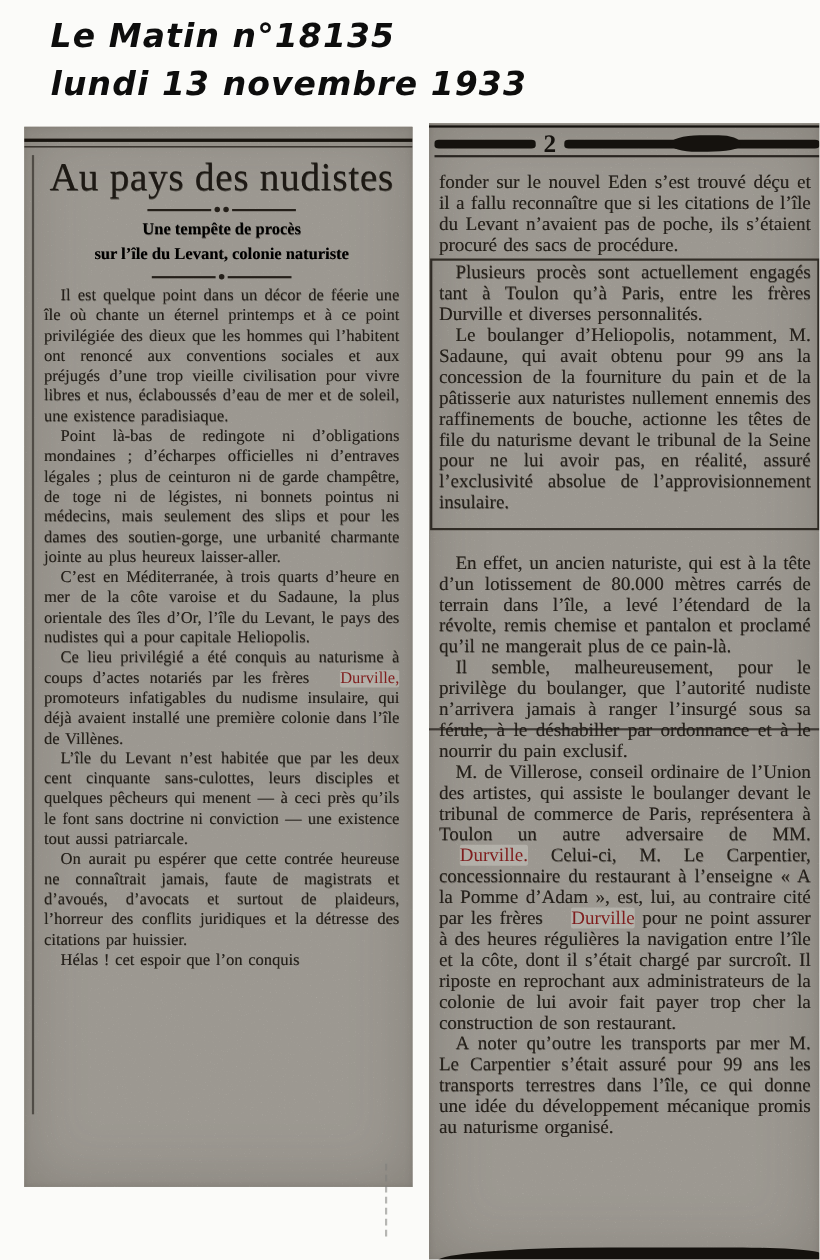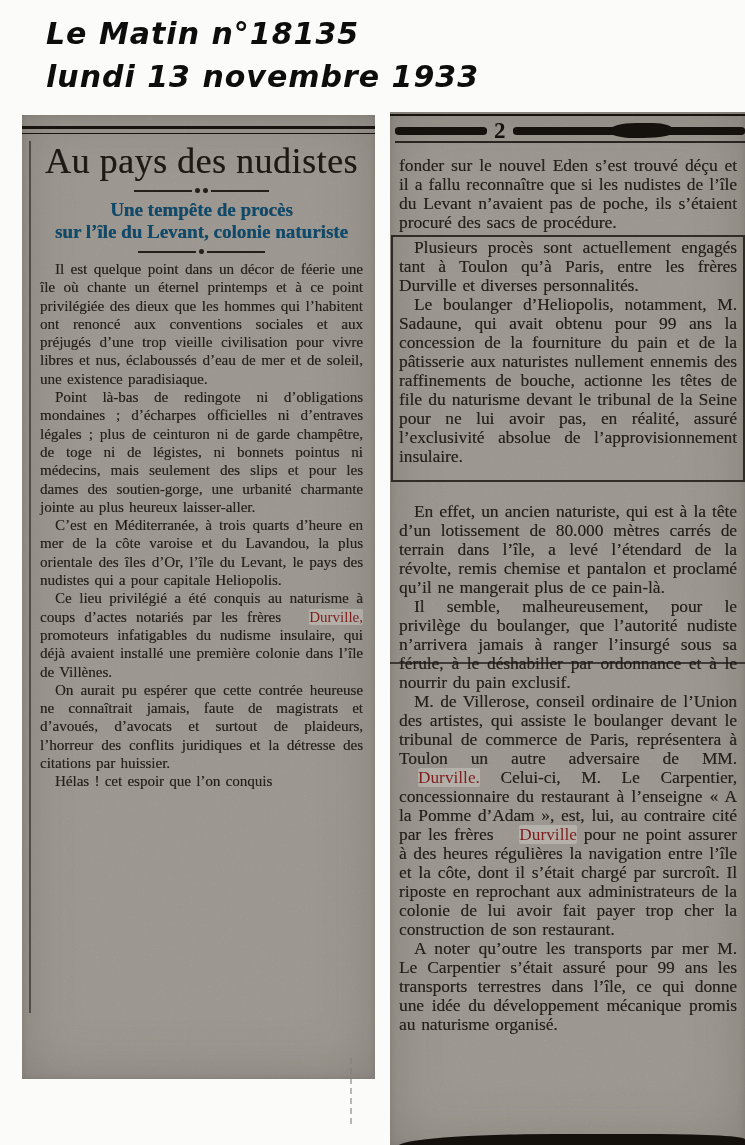--- a/index.html
+++ b/index.html
@@ -31,22 +31,22 @@
   .lc-inner{position:absolute;top:18px;left:18px;right:12px;}
   .headline{
     text-align:center;font-size:36px;line-height:40px;font-weight:normal;
     color:#1d1914;margin:8px 0 0;letter-spacing:.5px;
     text-shadow:.4px .4px .6px rgba(29,25,20,.6);
   }
   .orn{display:flex;align-items:center;justify-content:center;gap:3px;margin:7px 0 6px;}
   .orn-line{width:58px;height:2px;background:#241f19;}
   .orn-dot{width:5px;height:5px;border-radius:50%;background:#241f19;}
   .subhead{
-    text-align:center;font-weight:bold;font-size:19px;line-height:21.5px;
-    color:#0c4a6e;text-shadow:.3px .3px .5px rgba(31,26,20,.55);
+    text-align:center;font-weight:bold;font-size:15px;line-height:21.5px;
+    color:#000000;text-shadow:.3px .3px .5px rgba(31,26,20,.55);
   }
   
   .art-body{margin-top:4px;}
   .art-p{
     margin:0;text-indent:15px;text-align:justify;
     color:#241f19;text-shadow:.3px .3px .5px rgba(36,31,25,.5);
     word-spacing:1.5px;
   }
   .left-col .art-p{font-size:15px;line-height:18.3px;}
   .right-col .art-p{font-size:17.3px;line-height:19px;}
@@ -106,22 +106,23 @@
     <div class="subhead">Une tempête de procès</div>
     <div class="subhead">sur l’île du Levant, colonie naturiste</div>
     <div class="orn">
       <span class="orn-line"></span>
         <span class="orn-dot"></span>
         <span class="orn-line"></span>
     </div>
     <div class="art-body">
         <p class="art-p"><span>Il est quelque point dans un décor de féerie une île où chante un éternel printemps et à ce point privilégiée des dieux que les hommes qui l’habitent ont renoncé aux conventions sociales et aux préjugés d’une trop vieille civilisation pour vivre libres et nus, éclaboussés d’eau de mer et de soleil, une existence paradisiaque.</span></p>
         <p class="art-p"><span>Point là-bas de redingote ni d’obligations mondaines ; d’écharpes officielles ni d’entraves légales ; plus de ceinturon ni de garde champêtre, de toge ni de légistes, ni bonnets pointus ni médecins, mais seulement des slips et pour les dames des soutien-gorge, une urbanité charmante jointe au plus heureux laisser-aller.</span></p>
-        <p class="art-p"><span>C’est en Méditerranée, à trois quarts d’heure en mer de la côte varoise et du Lavandou, la plus orientale des îles d’Or, l’île du Levant, le pays des nudistes qui a pour capitale Heliopolis.</span></p>
+        <p class="art-p"><span>C’est en Méditerranée, à trois quarts d’heure en mer de la côte varoise et du Sadaune, la plus orientale des îles d’Or, l’île du Levant, le pays des nudistes qui a pour capitale Heliopolis.</span></p>
         <p class="art-p"><span>Ce lieu privilégié a été conquis au naturisme à coups d’actes notariés par les frères </span><span class="hl">Durville,</span><span> promoteurs infatigables du nudisme insulaire, qui déjà avaient installé une première colonie dans l’île de Villènes.</span></p>
+        <p class="art-p"><span>L’île du Levant n’est habitée que par les deux cent cinquante sans-culottes, leurs disciples et quelques pêcheurs qui menent — à ceci près qu’ils le font sans doctrine ni conviction — une existence tout aussi patriarcale.</span></p>
         <p class="art-p"><span>On aurait pu espérer que cette contrée heureuse ne connaîtrait jamais, faute de magistrats et d’avoués, d’avocats et surtout de plaideurs, l’horreur des conflits juridiques et la détresse des citations par huissier.</span></p>
         <p class="art-p"><span>Hélas ! cet espoir que l’on conquis</span></p>
       </div>
   </div>
 </div>
 
 <div class="col right-col">
   <svg class="grain" xmlns="http://www.w3.org/2000/svg">
     <filter id="gB">
         <feTurbulence type="fractalNoise" baseFrequency="0.85" numOctaves="2" seed="21"></feTurbulence>
@@ -132,21 +133,21 @@
   <div class="rc-topline"></div>
   <div class="rc-bar-row">
     <span class="bar short"></span>
     <span class="page-num">2</span>
     <span class="bar long">
         <span class="blob"></span>
       </span>
   </div>
   <div class="rc-underline"></div>
   <div class="rc-inner art-body">
-      <p class="art-p noindent"><span>fonder sur le nouvel Eden s’est trouvé déçu et il a fallu reconnaître que si les nudistes de l’île du Levant n’avaient pas de poche, ils s’étaient procuré des sacs de procédure.</span></p>
+      <p class="art-p noindent"><span>fonder sur le nouvel Eden s’est trouvé déçu et il a fallu reconnaître que si les citations de l’île du Levant n’avaient pas de poche, ils s’étaient procuré des sacs de procédure.</span></p>
       <div class="box">
         <p class="art-p"><span>Plusieurs procès sont actuellement engagés tant à Toulon qu’à Paris, entre les frères Durville et diverses personnalités.</span></p>
         <p class="art-p"><span>Le boulanger d’Heliopolis, notamment, M. Sadaune, qui avait obtenu pour 99 ans la concession de la fourniture du pain et de la pâtisserie aux naturistes nullement ennemis des raffinements de bouche, actionne les têtes de file du naturisme devant le tribunal de la Seine pour ne lui avoir pas, en réalité, assuré l’exclusivité absolue de l’approvisionnement insulaire.</span></p>
       </div>
       <p class="art-p"><span>En effet, un ancien naturiste, qui est à la tête d’un lotissement de 80.000 mètres carrés de terrain dans l’île, a levé l’étendard de la révolte, remis chemise et pantalon et proclamé qu’il ne mangerait plus de ce pain-là.</span></p>
       <p class="art-p"><span>Il semble, malheureusement, pour le privilège du boulanger, que l’autorité nudiste n’arrivera jamais à ranger l’insurgé sous sa férule, à le déshabiller par ordonnance et à le nourrir du pain exclusif.</span></p>
       <p class="art-p"><span>M. de Villerose, conseil ordinaire de l’Union des artistes, qui assiste le boulanger devant le tribunal de commerce de Paris, représentera à Toulon un autre adversaire de MM. </span><span class="hl">Durville.</span><span> Celui-ci, M. Le Carpentier, concessionnaire du restaurant à l’enseigne « A la Pomme d’Adam », est, lui, au contraire cité par les frères </span><span class="hl">Durville</span><span> pour ne point assurer à des heures régulières la navigation entre l’île et la côte, dont il s’était chargé par surcroît. Il riposte en reprochant aux administrateurs de la colonie de lui avoir fait payer trop cher la construction de son restaurant.</span></p>
       <p class="art-p"><span>A noter qu’outre les transports par mer M. Le Carpentier s’était assuré pour 99 ans les transports terrestres dans l’île, ce qui donne une idée du développement mécanique promis au naturisme organisé.</span></p>
     </div>
   <div class="scan-line"></div>

